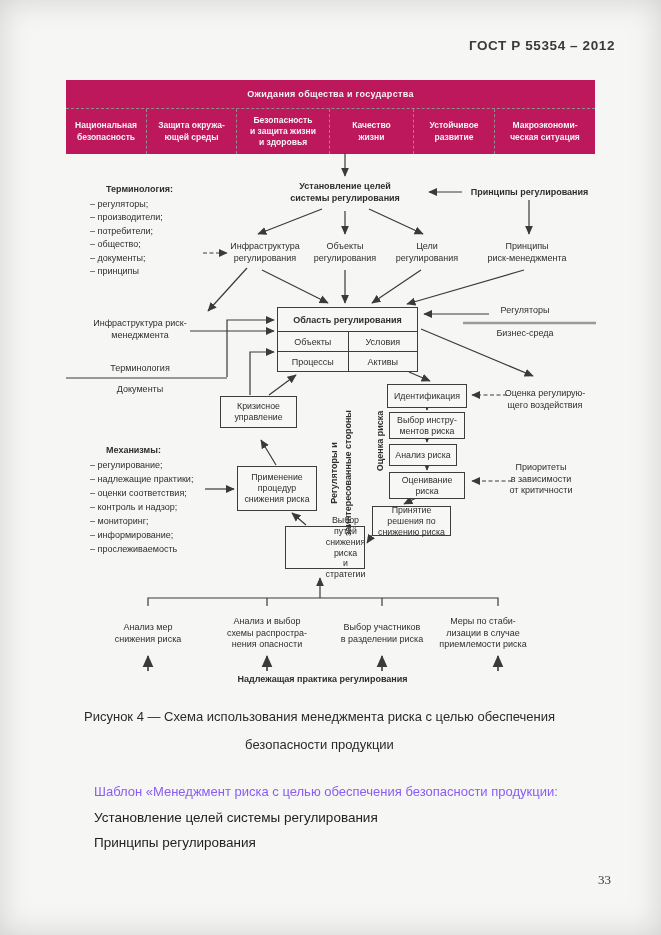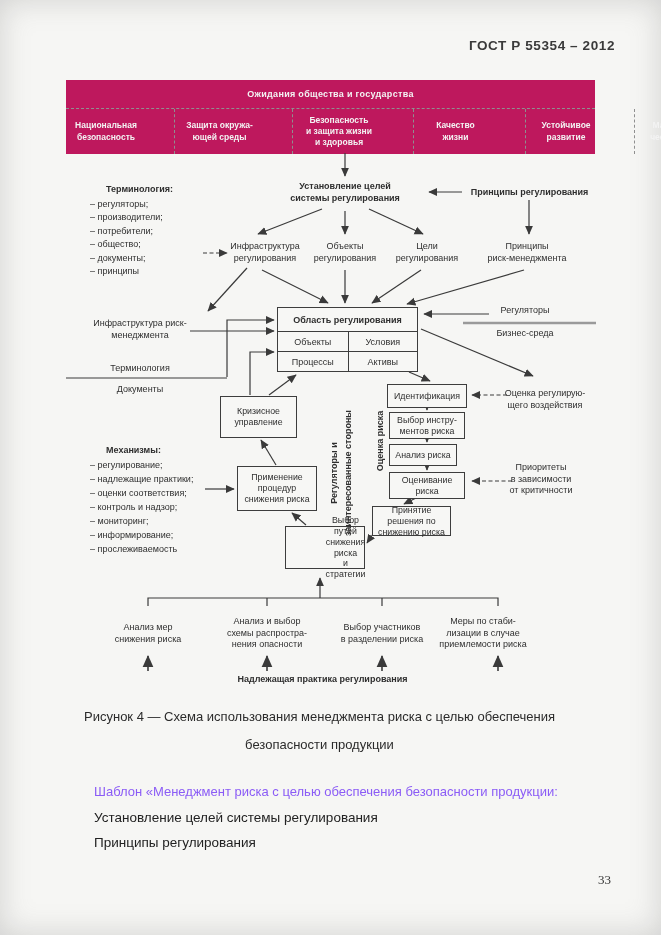--- a/index.html
+++ b/index.html
@@ -8,21 +8,21 @@
     background:#f6f6f4;
     box-shadow:inset 0 0 30px rgba(110,110,110,.28);
     font-family:"Liberation Sans",sans-serif;
     color:#2f2f2f;overflow:hidden;
   }
   .doc-header{position:absolute;top:38px;right:46px;font-size:13.5px;font-weight:bold;letter-spacing:.6px;color:#3a3a3a;}
   
   .banner{position:absolute;left:66px;top:80px;width:529px;background:#be185d;color:#f3f3f3;}
   .banner-title{height:28px;display:flex;align-items:center;justify-content:center;
     font-size:9px;font-weight:bold;letter-spacing:.3px;border-bottom:1px dashed #8f8f8f;}
-  .banner-cells{display:grid;grid-template-columns:80px 90px 93px 84px 81px 101px;height:45px;gap:28px;}
+  .banner-cells{display:grid;grid-template-columns:80px 90px 93px 84px 81px 101px;height:45px;}
   .bcell{display:flex;align-items:center;justify-content:center;text-align:center;
     font-size:8.5px;font-weight:bold;line-height:1.3;white-space:pre-line;border-left:1px dashed #8f8f8f;padding:1px;}
   .bcell:first-child{border-left:none;}
   
   .lbl{position:absolute;font-size:9px;line-height:1.3;text-align:center;white-space:pre-line;}
   .bold{font-weight:bold;}
   .listblock{position:absolute;font-size:9px;line-height:1.5;text-align:left;}
   .listblock .lt{font-weight:bold;margin-left:16px;margin-bottom:1px;}
   .box{position:absolute;border:1.4px solid #3d3d3d;background:#f7f7f5;display:flex;align-items:center;justify-content:center;
     text-align:center;font-size:8.8px;line-height:1.25;white-space:pre-line;padding:2px;box-sizing:border-box;}
@@ -156,21 +156,21 @@
   <div class="area">
     <div class="area-title">Область регулирования</div>
     <div class="area-grid">
       <div class="area-cell">Объекты</div>
       <div class="area-cell">Условия</div>
       <div class="area-cell">Процессы</div>
       <div class="area-cell">Активы</div>
     </div>
   </div>
 
-  <div class="box" style="left:220px;top:396px;width:77px;height:42px;">Кризисное
+  <div class="box" style="left:220px;top:396px;width:77px;height:32px;">Кризисное
 управление</div>
   <div class="box" style="left:237px;top:466px;width:80px;height:45px;">Применение
 процедур
 снижения риска</div>
   <div class="box" style="left:285px;top:526px;width:80px;height:43px;padding-left:43px;">Выбор путей
 снижения риска
 и стратегии</div>
   <div class="box" style="left:387px;top:384px;width:80px;height:24px;">Идентификация</div>
   <div class="box" style="left:389px;top:412px;width:76px;height:27px;">Выбор инстру-
 ментов риска</div>

